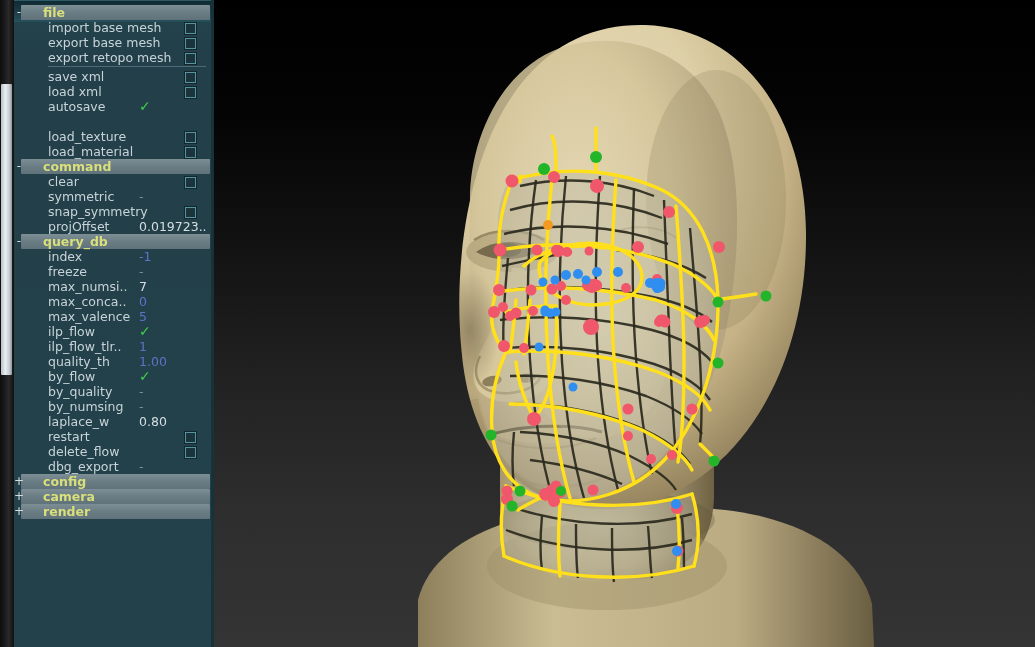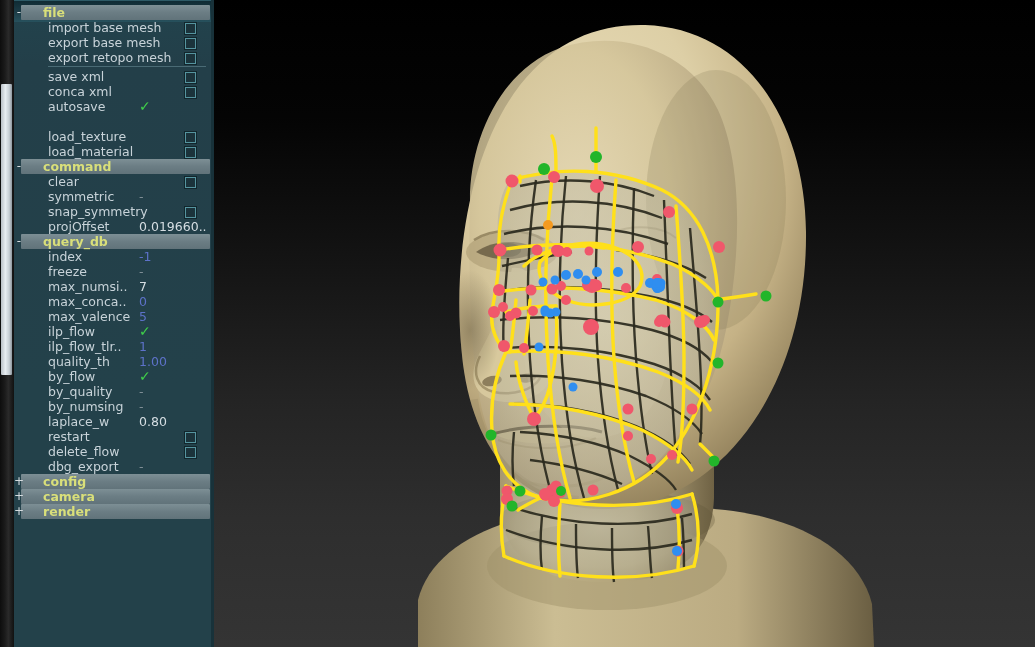--- a/index.html
+++ b/index.html
@@ -426,21 +426,21 @@
         <div class="row">
           <span class="lbl">export retopo mesh</span>
           <span class="cbx"></span>
         </div>
         <div class="sep"></div>
         <div class="row">
           <span class="lbl">save xml</span>
           <span class="cbx"></span>
         </div>
         <div class="row">
-          <span class="lbl">conca xml</span>
+          <span class="lbl">load xml</span>
           <span class="cbx"></span>
         </div>
         <div class="row">
           <span class="lbl">autosave</span>
           <span class="val check">✓</span>
         </div>
         <div class="spacer"></div>
         <div class="row">
           <span class="lbl">load_texture</span>
           <span class="cbx"></span>
@@ -460,21 +460,21 @@
         <div class="row">
           <span class="lbl">symmetric</span>
           <span class="val dash">-</span>
         </div>
         <div class="row">
           <span class="lbl">snap_symmetry</span>
           <span class="cbx"></span>
         </div>
         <div class="row">
           <span class="lbl">projOffset</span>
-          <span class="val num-w">0.019660..</span>
+          <span class="val num-w">0.019723..</span>
         </div>
         <div class="section-hdr">
           <span class="sign">-</span>
           <span class="nm">query_db</span>
         </div>
         <div class="row">
           <span class="lbl">index</span>
           <span class="val num-b">-1</span>
         </div>
         <div class="row">

